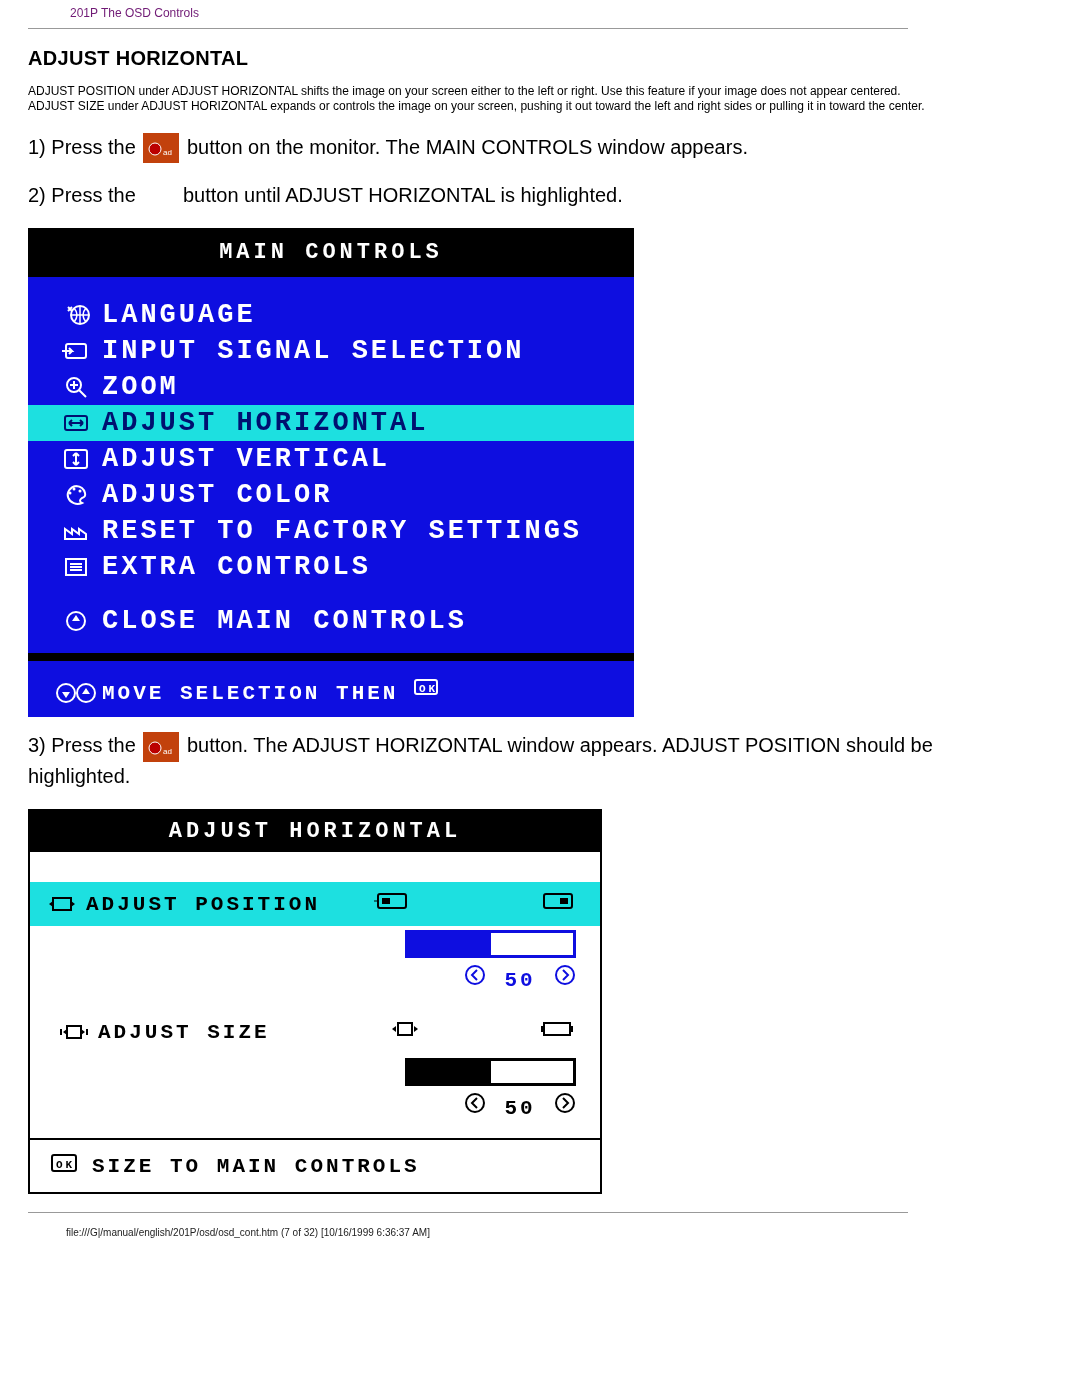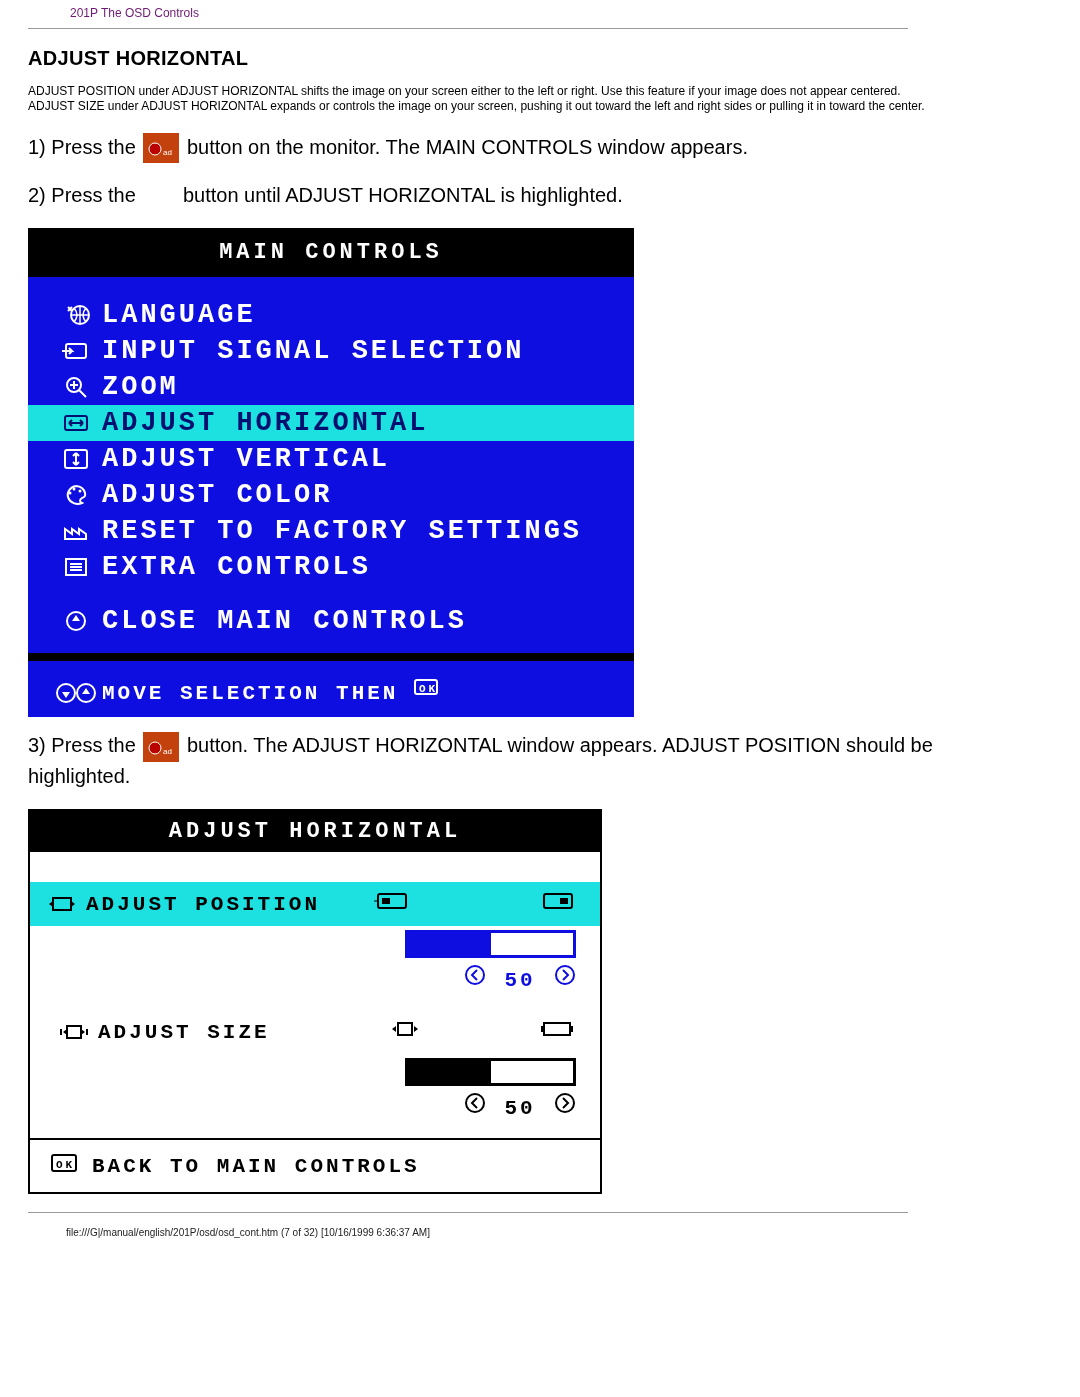--- a/index.html
+++ b/index.html
@@ -381,19 +381,19 @@
               <circle cx="11" cy="11" r="9" fill="none" stroke="#000" stroke-width="2"></circle>
               <path d="M9 6 l5 5 l-5 5" fill="none" stroke="#000" stroke-width="2"></path>
             </svg></span>
       </div>
     </div>
     <div class="osd2-footer">
       <span><svg width="28" height="22" viewBox="0 0 28 22">
             <rect x="2" y="3" width="24" height="16" rx="2" fill="none" stroke="#000" stroke-width="2"></rect>
             <text x="6" y="16" font-size="11" fill="#000" font-family="Courier New" font-weight="bold">OK</text>
           </svg></span>
-      <span>BACK TO MAIN CONTROLS</span>
+      <span>SIZE TO MAIN CONTROLS</span>
     </div>
   </div>
 
   <hr class="hr2">
   <div class="filefooter">file:///G|/manual/english/201P/osd/osd_cont.htm (7 of 32) [10/16/1999 6:36:37 AM]</div>
 </div>
 
 </body></html>

